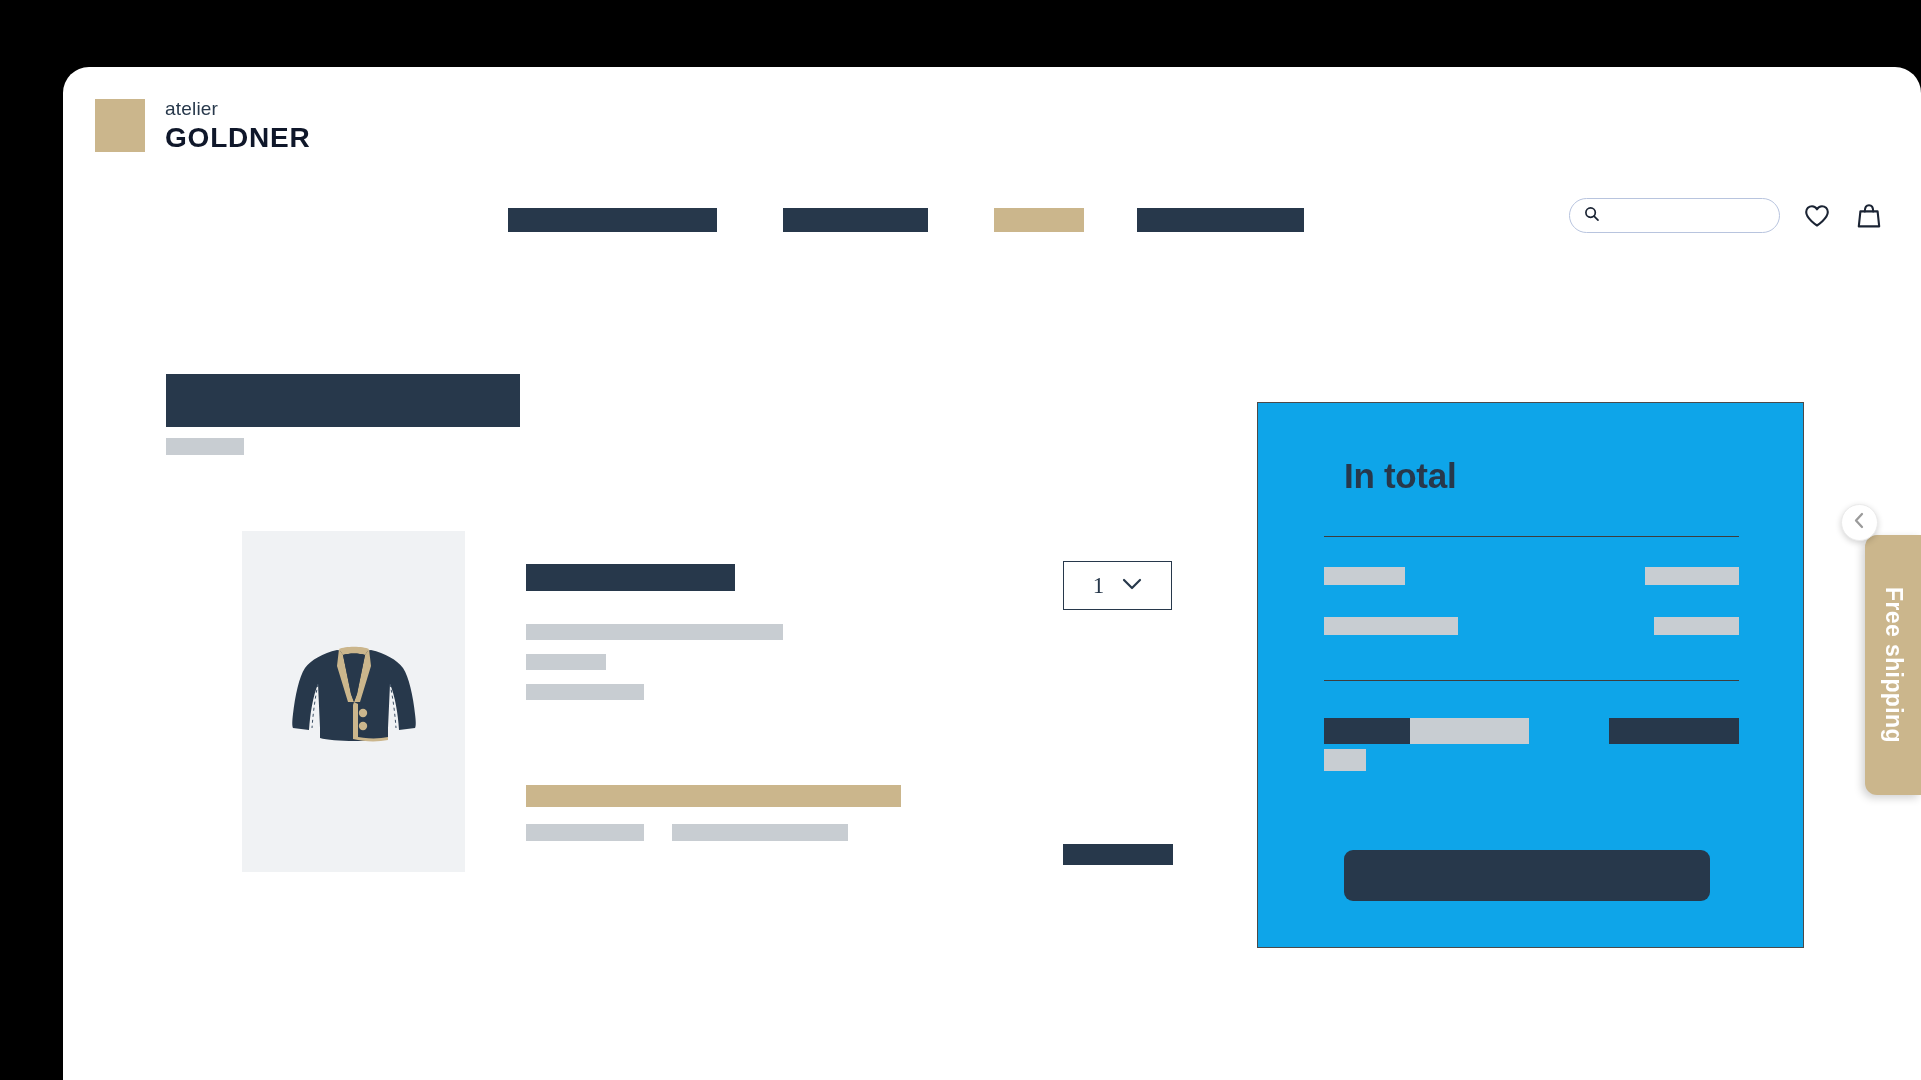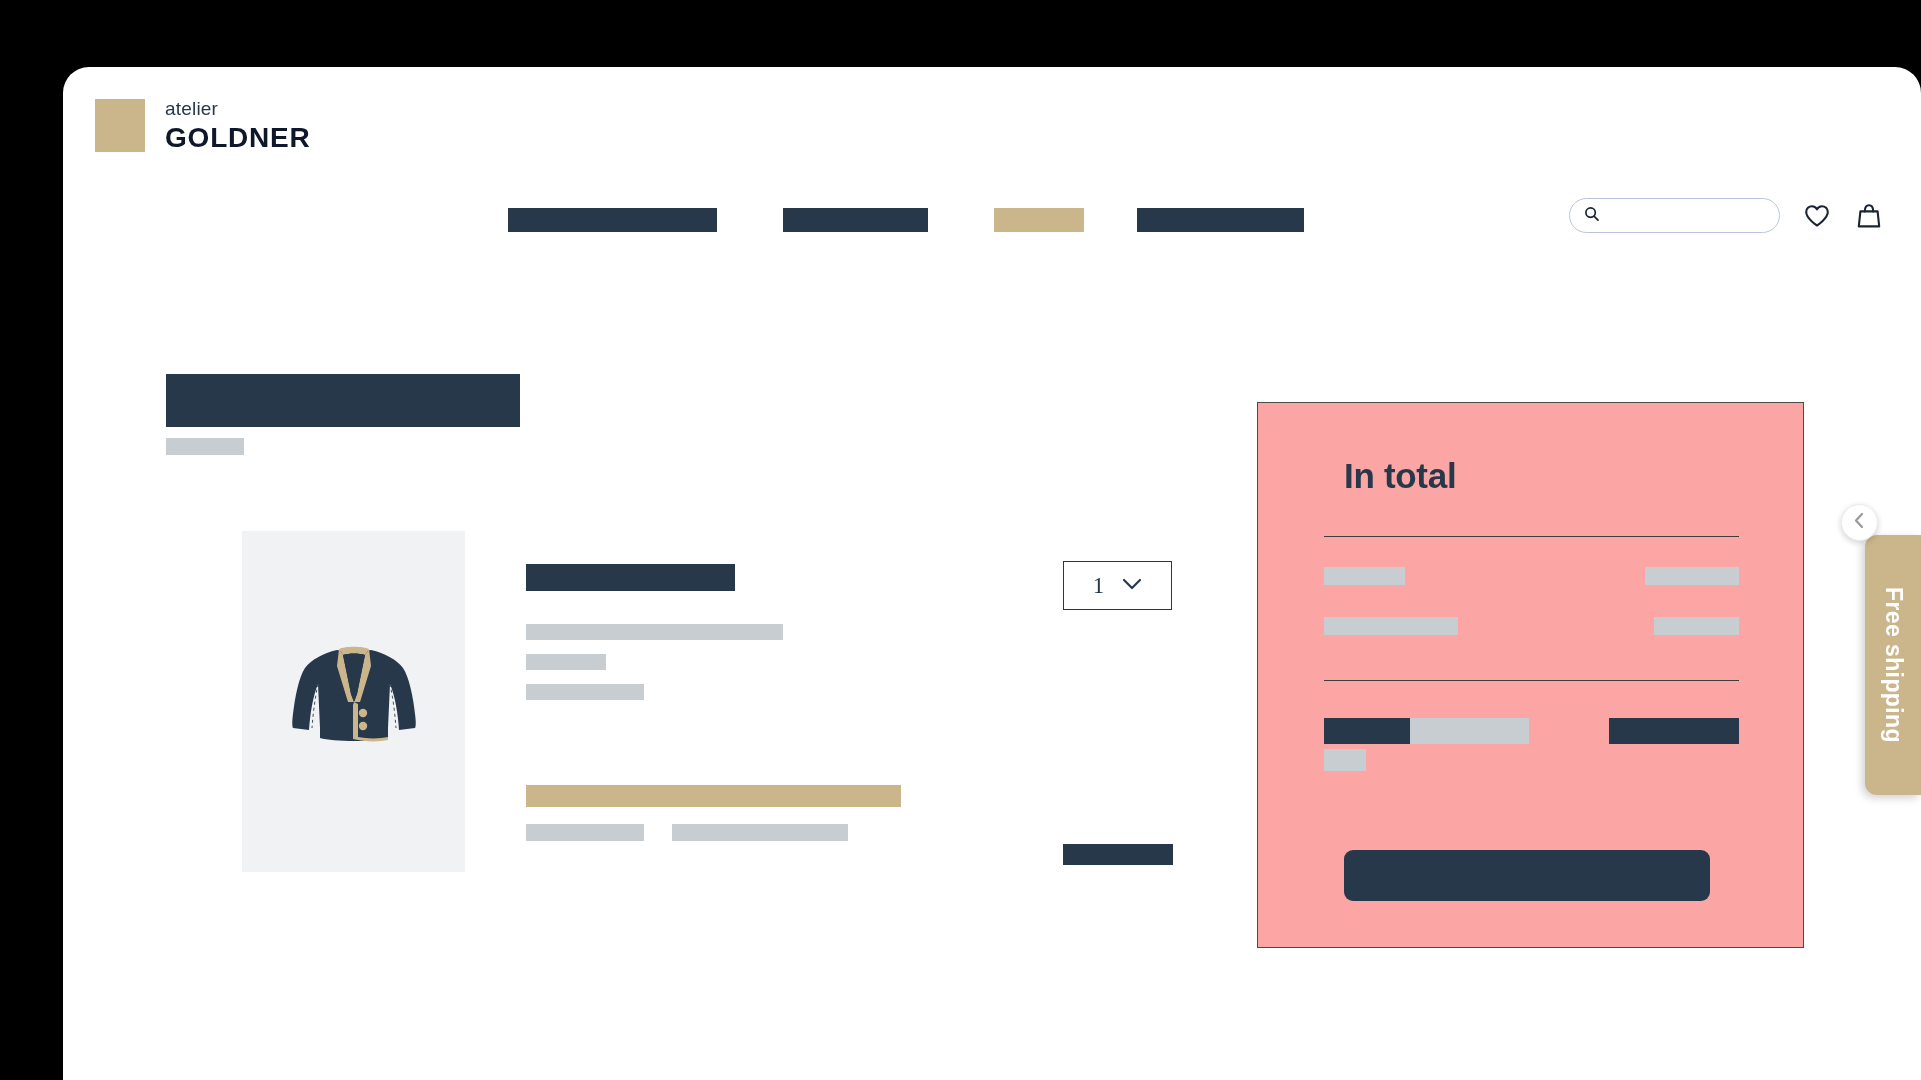--- a/index.html
+++ b/index.html
@@ -183,21 +183,21 @@
   }
 
   
   .summary-card {
     position: absolute;
     left: 1194px;
     top: 335px;
     width: 547px;
     height: 546px;
     border: 1px solid #4a4a4a;
-    background: #fca5a5;
+    background: #0ea5e9;
   }
   .summary-title {
     position: absolute;
     left: 86px;
     top: 53px;
     font-size: 35px;
     font-weight: bold;
     color: #27384b;
     letter-spacing: -0.3px;
   }

